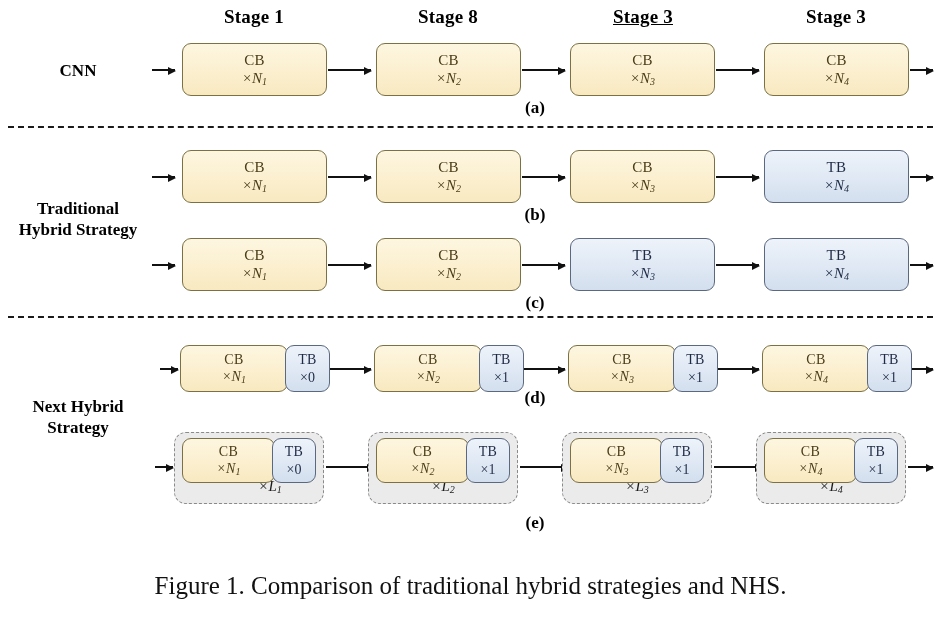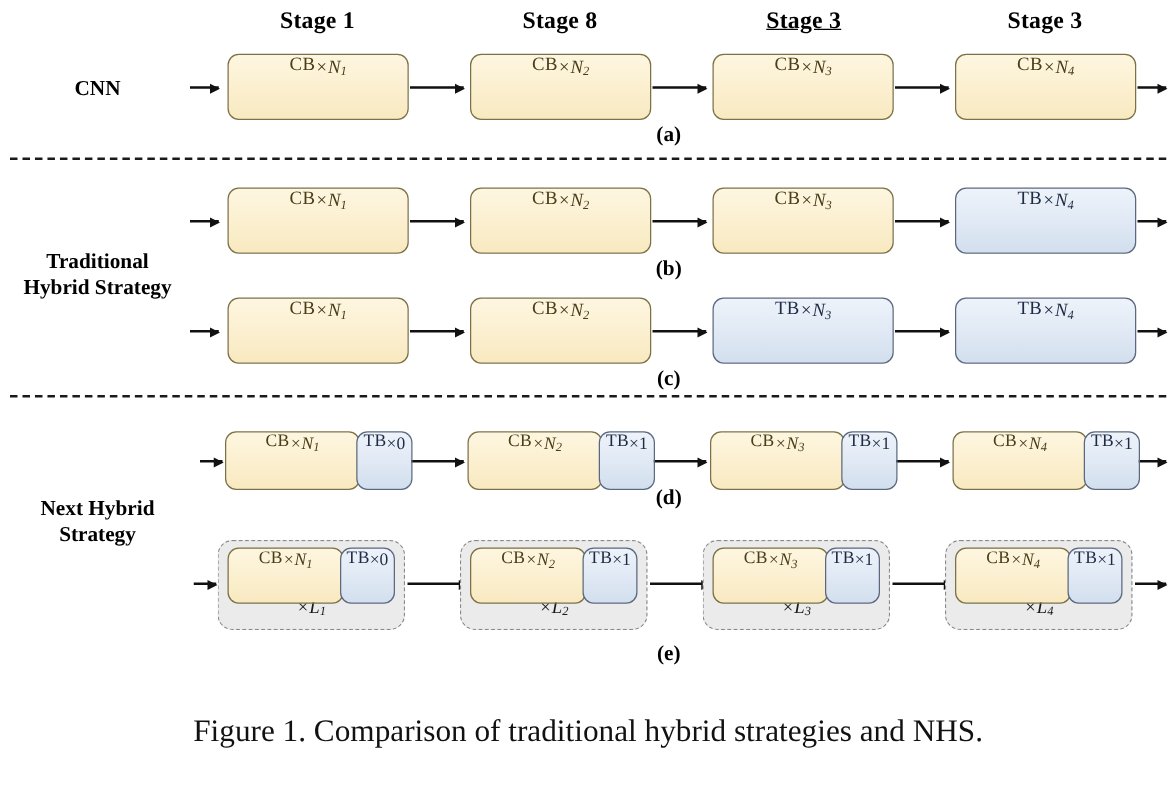--- a/index.html
+++ b/index.html
@@ -74,21 +74,22 @@
     height: 0;
     border-top: 2px dashed #1a1a1a;
   }
 
   
   .blk {
     position: absolute;
     box-sizing: border-box;
     border-radius: 9px;
     display: flex;
-    flex-direction: row;
+    flex-direction: column;
+    align-items: center;
     justify-content: center;
     line-height: 1.12;
   }
   .blk .blk-title {
     font-family: "Liberation Serif", "DejaVu Serif", serif;
     font-size: 15px;
     letter-spacing: .3px;
   }
   .blk .blk-count {
     font-family: "Liberation Serif", "DejaVu Serif", serif;
@@ -309,21 +310,21 @@
 
   <div class="sub-letter" style="left:515px; top:388px;">(d)</div>
 
   <div class="arrow" style="left:155px; top:466px; width:18px;"></div>
   <div class="arrow" style="left:326px; top:466px; width:48px;"></div>
   <div class="arrow" style="left:520px; top:466px; width:48px;"></div>
   <div class="arrow" style="left:714px; top:466px; width:48px;"></div>
   <div class="arrow" style="left:908px; top:466px; width:25px;"></div>
 
   <div class="group-box" style="left:174px; top:432px; width:150px; height:72px;">
-    <div class="group-label" style="top:45px;"><i>×L</i><sub>1</sub></div>
+    <div class="group-label" style="top:45px;margin-left:21px;"><i>×L</i><sub>1</sub></div>
   </div>
   <div class="blk cb narrow" style="left:182px; top:438px; width:93px; height:45px;">
     <span class="blk-title">CB</span>
     <span class="blk-count"><i>×N</i><sub>1</sub></span>
   </div>
   <div class="blk tb narrow" style="left:272px; top:438px; width:44px; height:45px;">
     <span class="blk-title">TB</span>
     <span class="blk-count">×0</span>
   </div>
 

